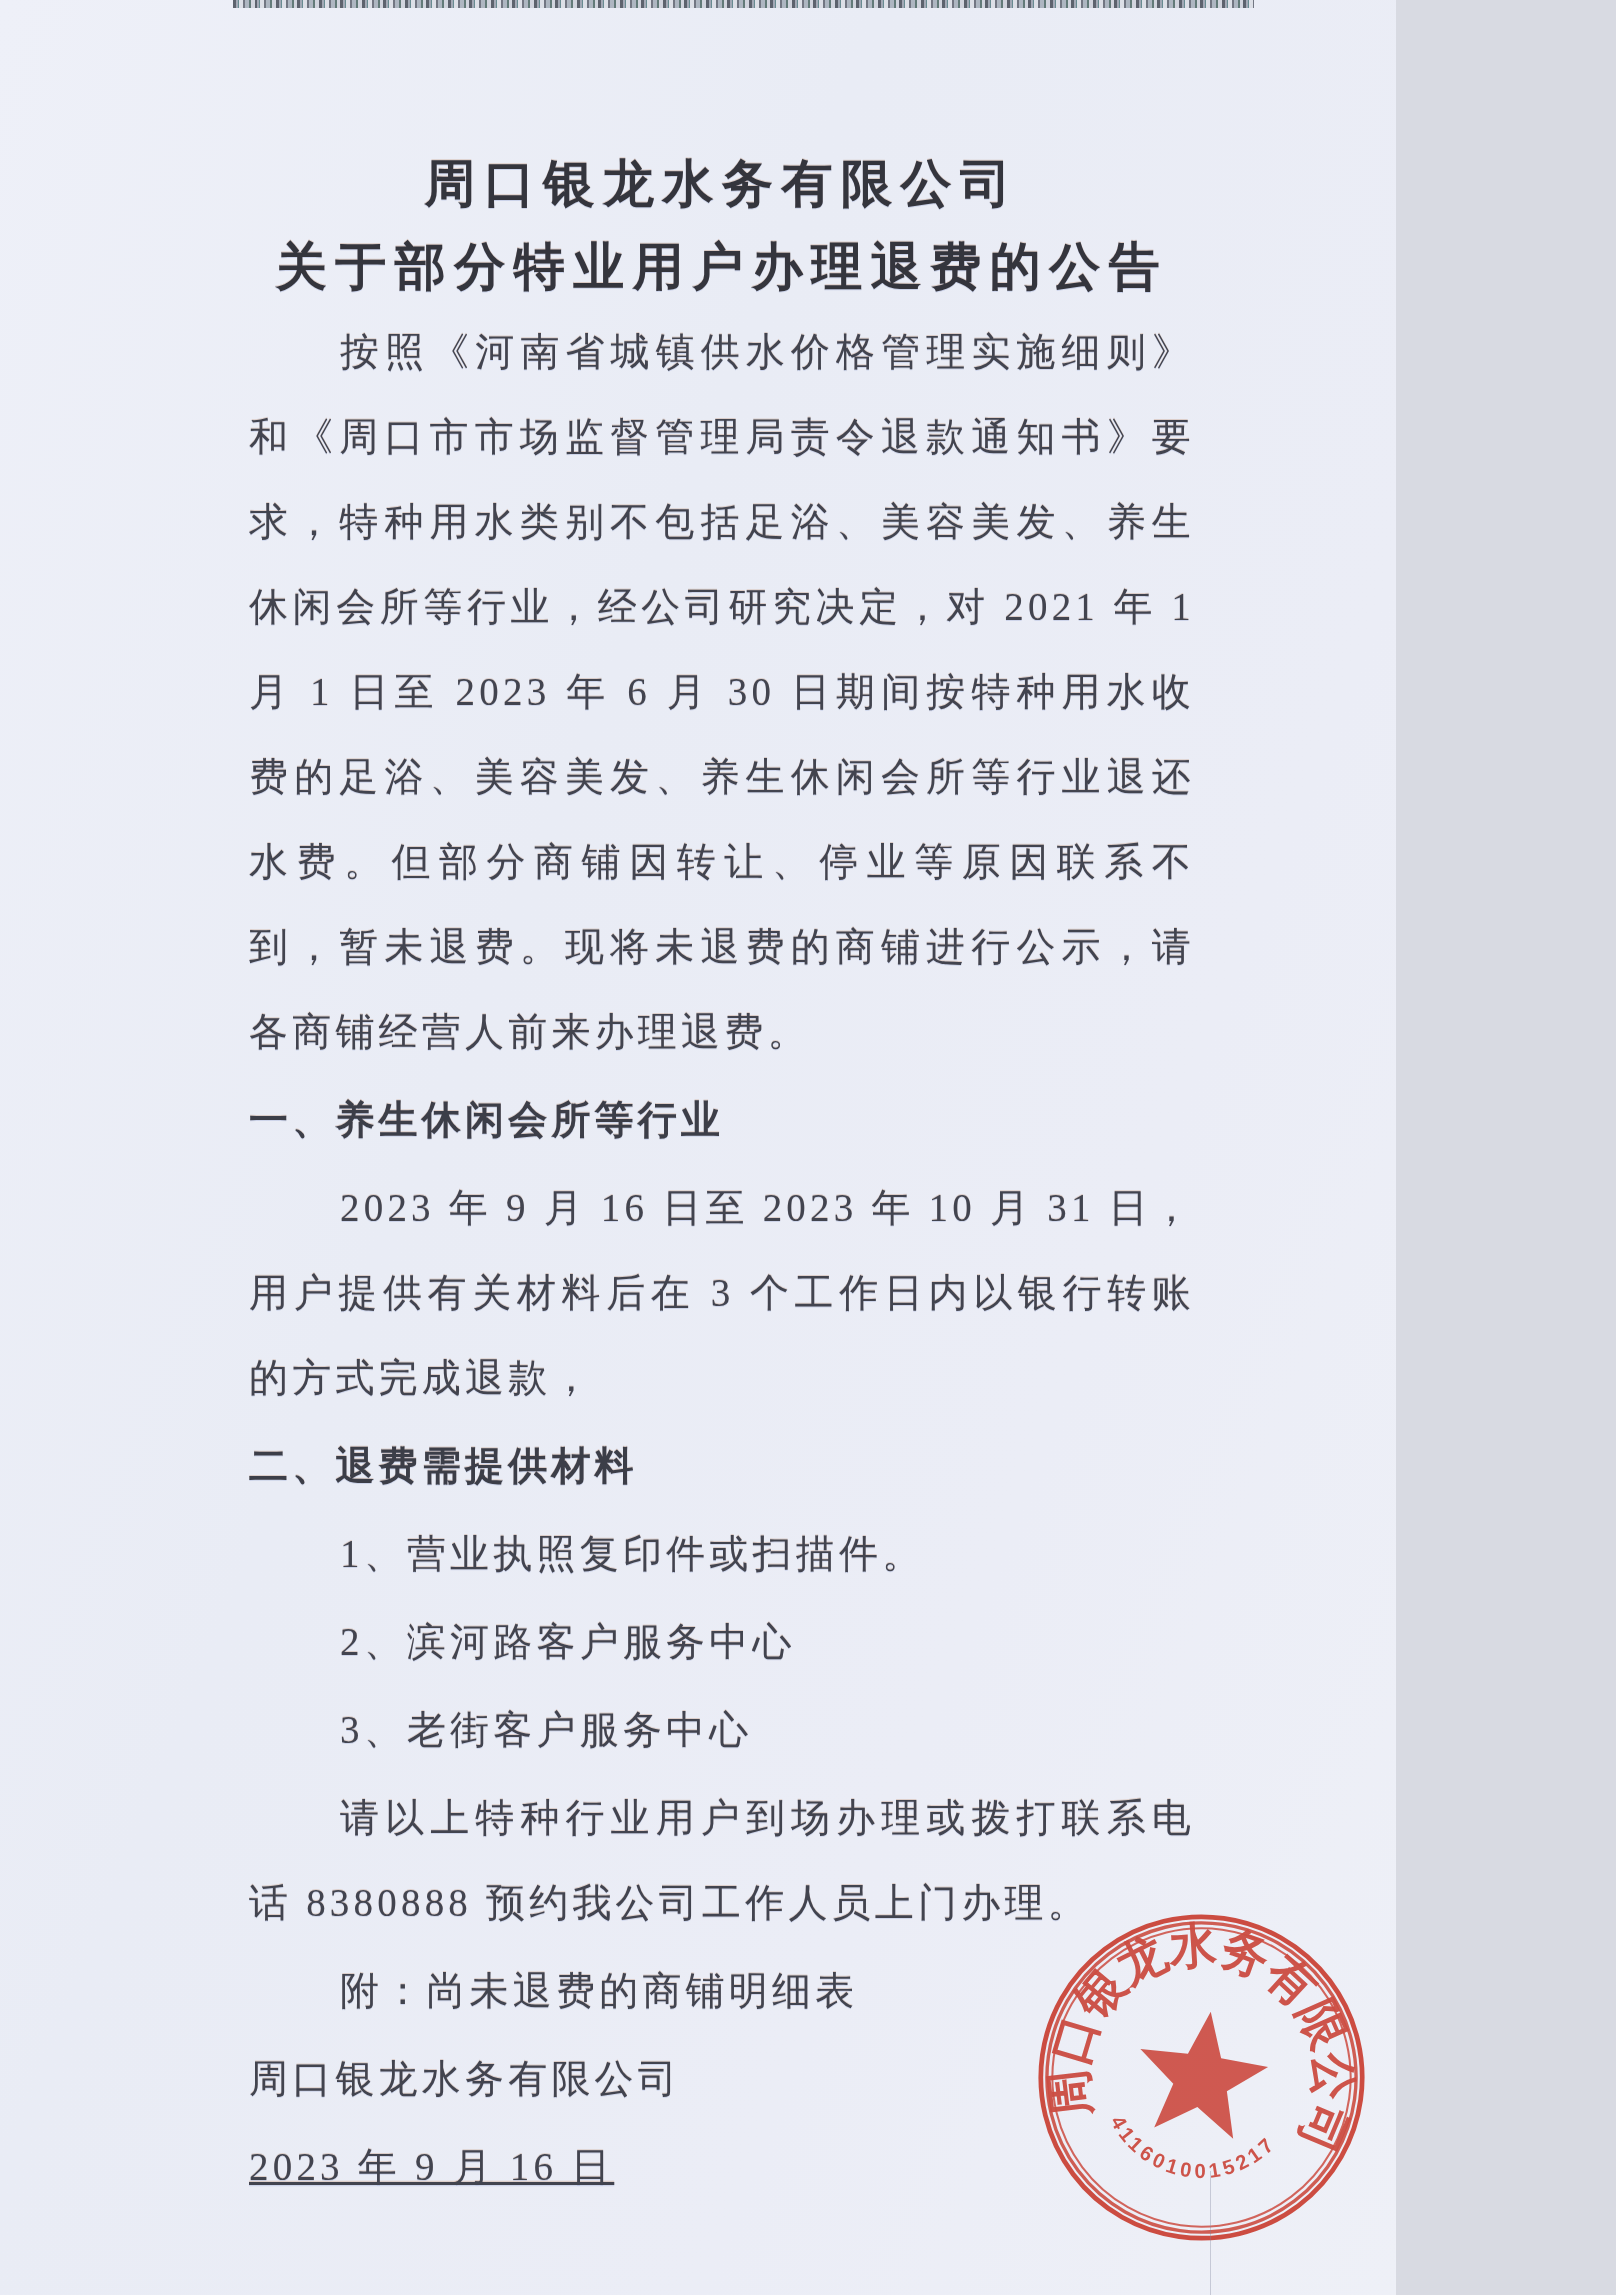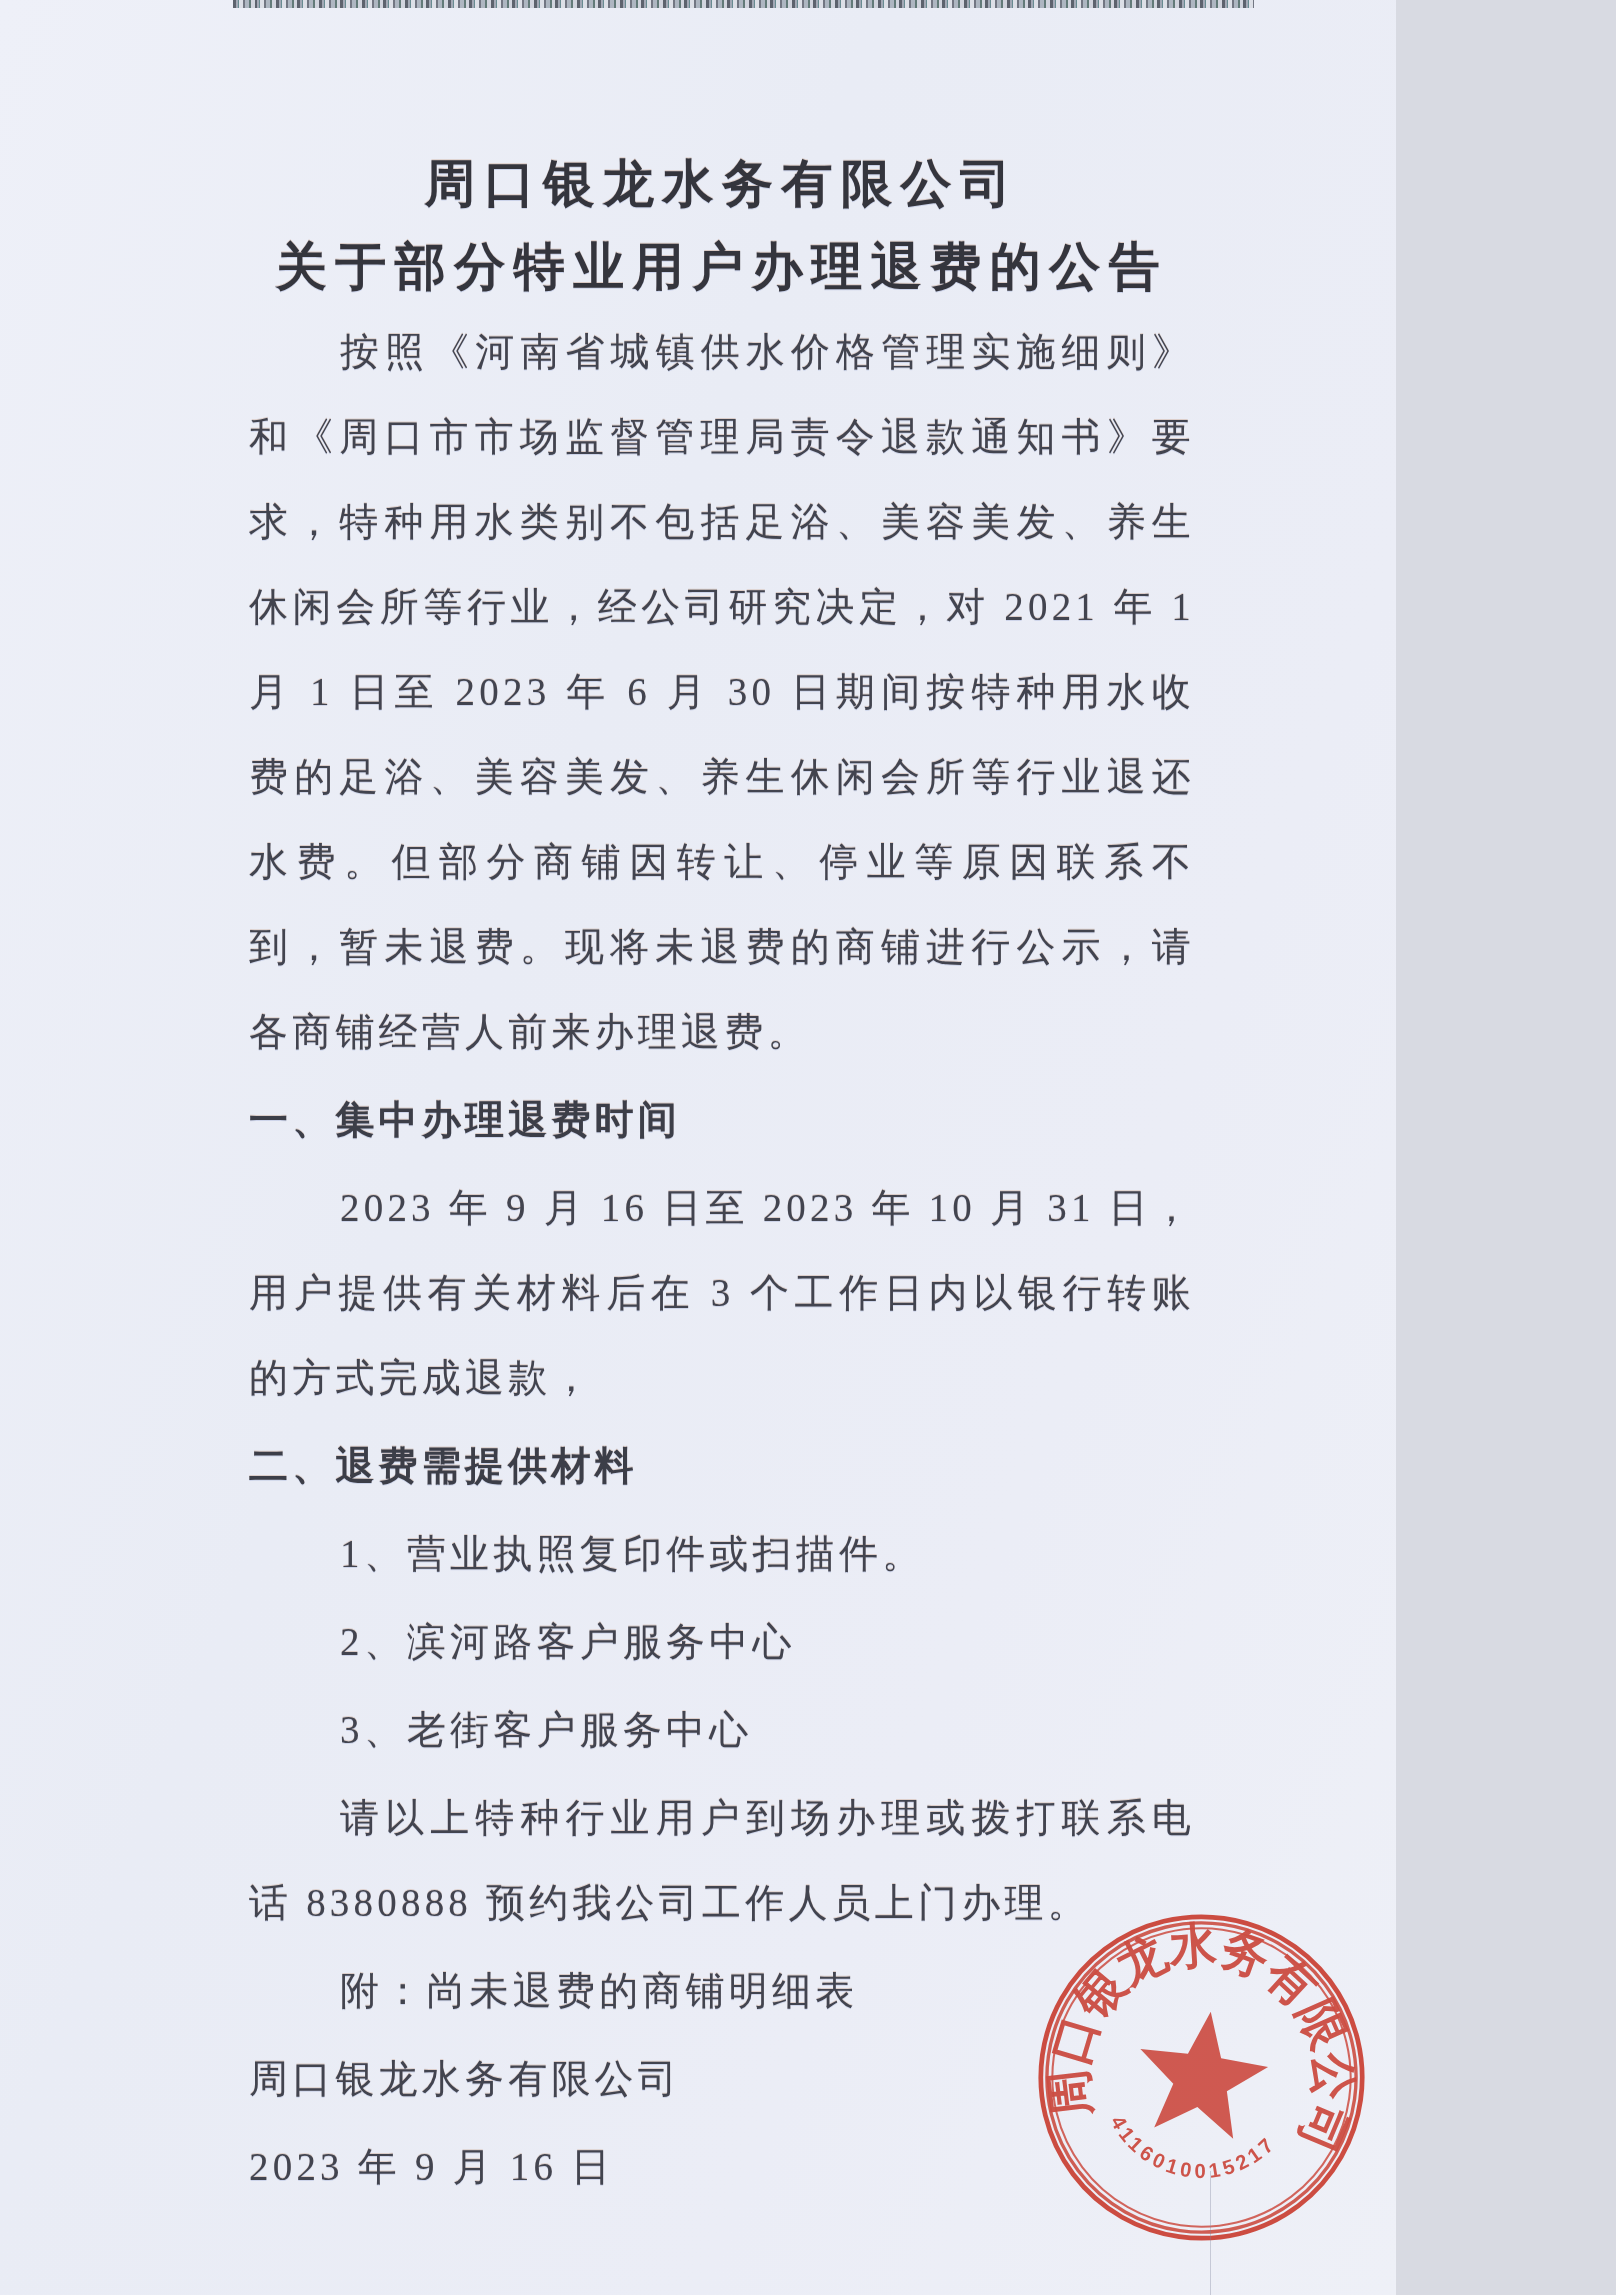--- a/index.html
+++ b/index.html
@@ -36,21 +36,21 @@
   .content p{
     margin:3px;
     font-size:39px;line-height:85px;letter-spacing:4.2px;
     text-align:justify;
     text-shadow:0 -1.3px 0 rgba(176,108,64,.24),0 1.3px 0 rgba(96,120,190,.2);
   }
   p.indent{text-indent:91px;}
   p.first-body{margin-top:14.3px;}
   p.sec-heading{font-weight:600;color:#3c3e48;}
   .sign-company{text-align:right;margin-right:-153px;letter-spacing:4.6px;white-space:nowrap;}
-  .sign-date{text-align:right;margin-right:-138px;letter-spacing:3.3px;white-space:nowrap;}
+  .sign-date{text-align:right;margin-right:-138px;letter-spacing:3.3px;white-space:nowrap;text-decoration:underline;}
   
   .stamp{
     position:absolute;left:1032px;top:1908px;width:339px;height:339px;
     mix-blend-mode:multiply;opacity:.92;
   }
   .stamp text{font-family:"Liberation Sans","DejaVu Sans",sans-serif;font-weight:bold;}
   .fold-line{
     position:absolute;left:1210px;top:2171px;width:1.3px;height:125px;
     background:rgba(125,132,155,.35);
   }
@@ -62,21 +62,21 @@
 
   <div class="scan-noise"></div>
 
   <div class="content">
 
     <h1 class="doc-title">周口银龙水务有限公司</h1>
     <h1 class="doc-title second">关于部分特业用户办理退费的公告</h1>
 
     <p class="indent first-body">按照《河南省城镇供水价格管理实施细则》和《周口市市场监督管理局责令退款通知书》要求，特种用水类别不包括足浴、美容美发、养生休闲会所等行业，经公司研究决定，对 2021 年 1 月 1 日至 2023 年 6 月 30 日期间按特种用水收费的足浴、美容美发、养生休闲会所等行业退还水费。但部分商铺因转让、停业等原因联系不到，暂未退费。现将未退费的商铺进行公示，请各商铺经营人前来办理退费。</p>
 
-    <p class="sec-heading">一、集中办理退费时间</p>
+    <p class="sec-heading">一、养生休闲会所等行业</p>
     <p class="indent">2023 年 9 月 16 日至 2023 年 10 月 31 日，用户提供有关材料后在 3 个工作日内以银行转账的方式完成退款，</p>
 
     <p class="sec-heading">二、退费需提供材料</p>
     <p class="indent">1、营业执照复印件或扫描件。</p>
 
     <p class="indent">2、滨河路客户服务中心</p>
     <p class="indent">3、老街客户服务中心</p>
 
     <p class="indent">请以上特种行业用户到场办理或拨打联系电话 8380888 预约我公司工作人员上门办理。</p>
 

